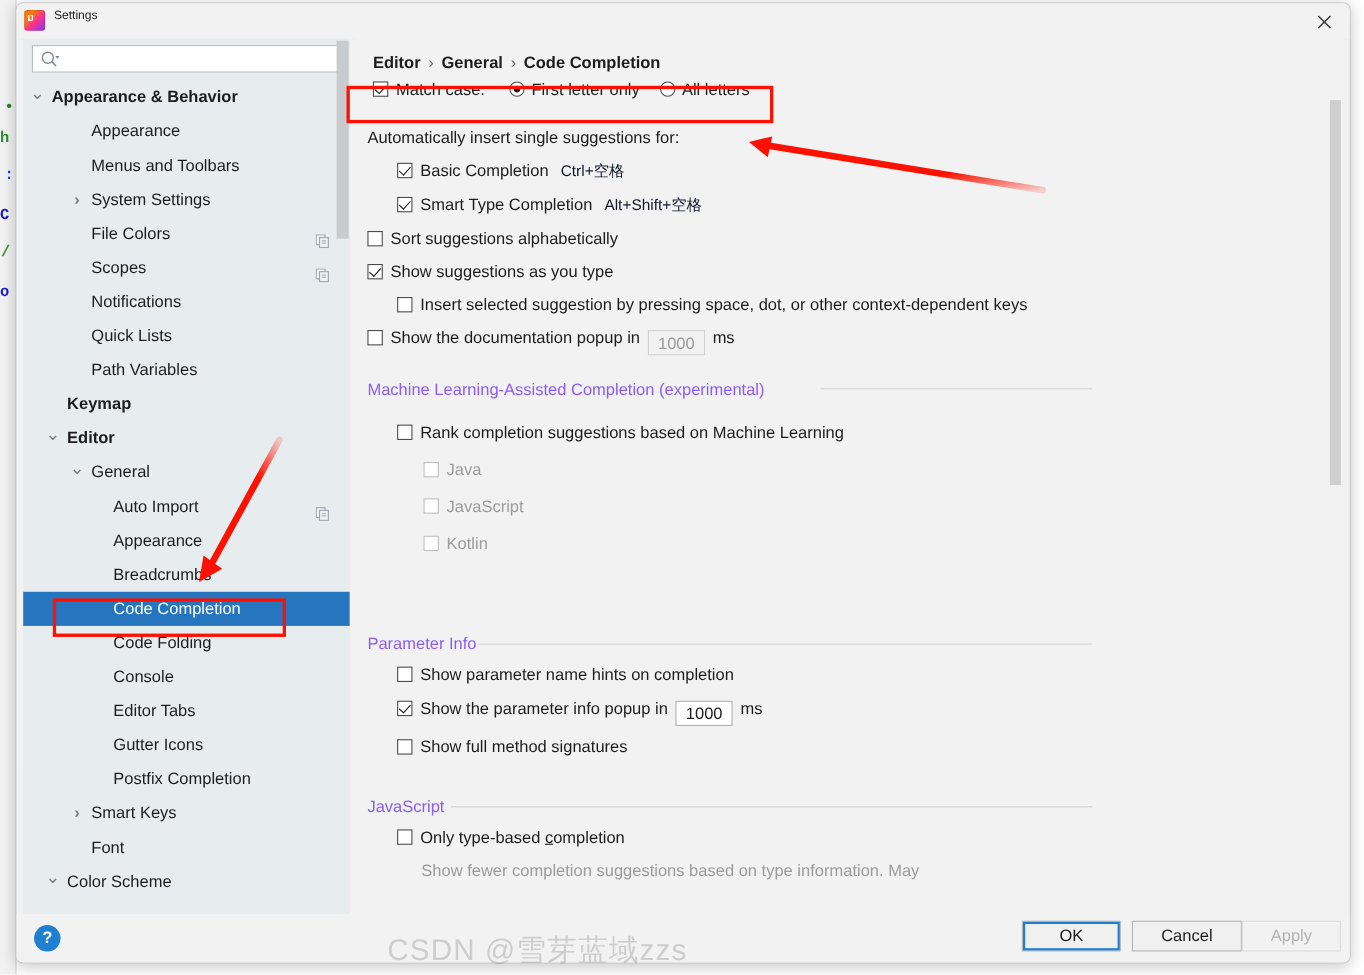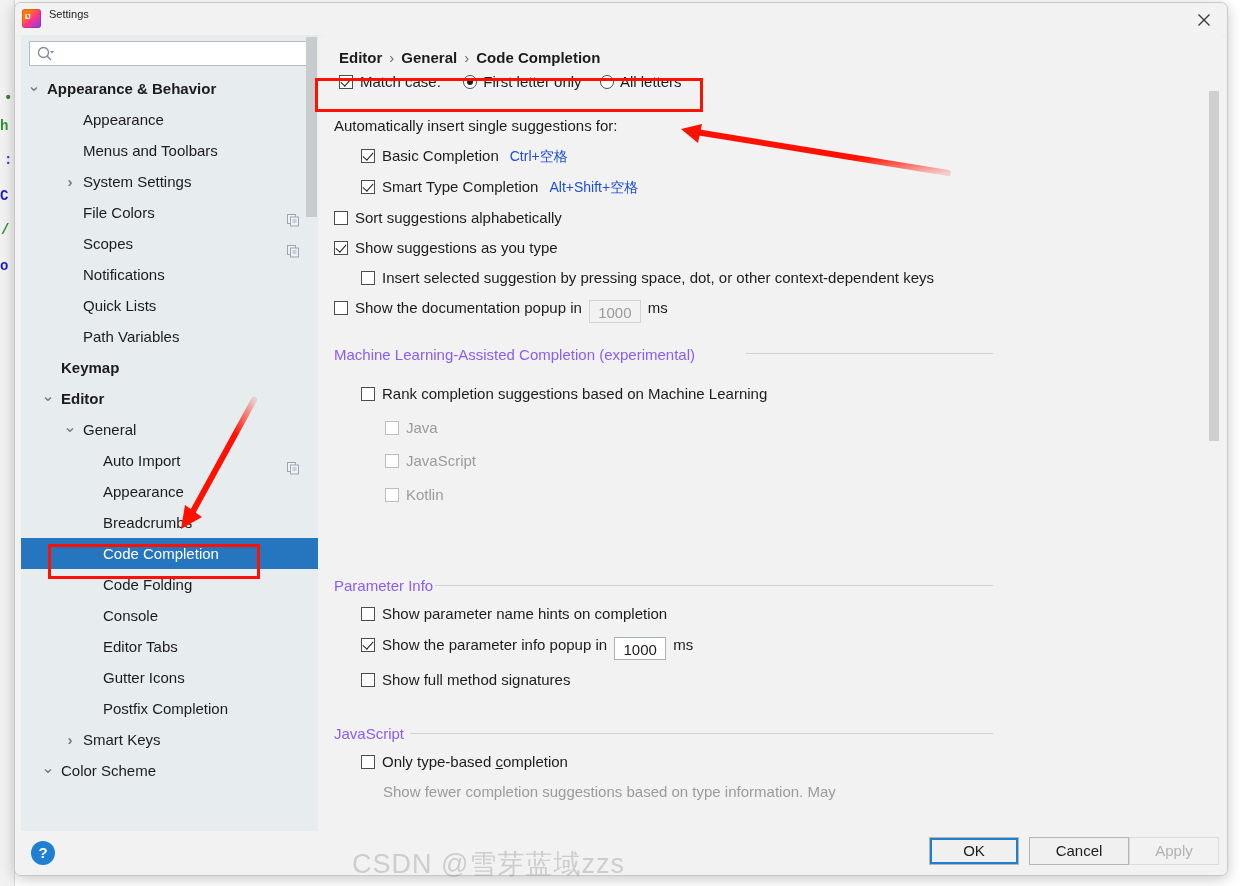--- a/index.html
+++ b/index.html
@@ -54,21 +54,21 @@
   #side-scroll-track{position:absolute;right:0;top:0;width:13px;height:758px;background:transparent;}
   #side-scroll-thumb{position:absolute;right:1px;top:2px;width:11px;height:180px;background:#c9ccce;}
 
   
   #content{position:absolute;left:310px;top:32px;width:896px;height:796px;background:#f2f2f2;overflow:hidden;}
   #breadcrumb{position:absolute;left:14px;top:14px;font-size:15px;font-weight:bold;color:#1c1c1c;white-space:nowrap;}
   #breadcrumb .sep{font-weight:normal;color:#6b6b6b;padding:0 7px;}
 
   .row{position:absolute;white-space:nowrap;font-size:15px;color:#1c1c1c;}
   .row.dim{color:#9b9b9b;}
-  .shortcut{color:#1d4ed8;padding-left:11px;font-size:14px;}
+  .shortcut{color:#0f172a;padding-left:11px;font-size:14px;}
 
   .cb{display:inline-block;width:14px;height:14px;border:1px solid #4c4c4c;background:#fff;
       box-sizing:border-box;vertical-align:-2px;margin-right:7px;position:relative;}
   .cb.dimbox{border-color:#bdbdbd;}
   .cb.on::after{content:"";position:absolute;left:3px;top:0px;width:5px;height:9px;
       border:solid #1c1c1c;border-width:0 1.6px 1.6px 0;transform:rotate(42deg);}
   .rb{display:inline-block;width:14px;height:14px;border:1.4px solid #4c4c4c;border-radius:50%;
       background:#fff;box-sizing:border-box;vertical-align:-2px;margin-right:6px;position:relative;}
   .rb.on::after{content:"";position:absolute;left:3px;top:3px;width:6px;height:6px;border-radius:50%;background:#1c1c1c;}
 
@@ -219,20 +219,23 @@
         </div>
         <div class="node">
           <span class="lbl" style="left: 82px;">Gutter Icons</span>
         </div>
         <div class="node">
           <span class="lbl" style="left: 82px;">Postfix Completion</span>
         </div>
         <div class="node">
           <span class="tw" style="left: 42px; font-size: 15px; font-weight: bold;">›</span>
           <span class="lbl" style="left: 62px;">Smart Keys</span>
+        </div>
+        <div class="node">
+          <span class="lbl" style="left: 62px;">Font</span>
         </div>
         <div class="node">
           <span class="tw" style="left: 20px; font-size: 16px; line-height: 25px;">⌄</span>
           <span class="lbl" style="left: 40px;">Color Scheme</span>
         </div>
       </div>
 
     <div id="side-scroll-track">
       <div id="side-scroll-thumb"></div>
     </div>

